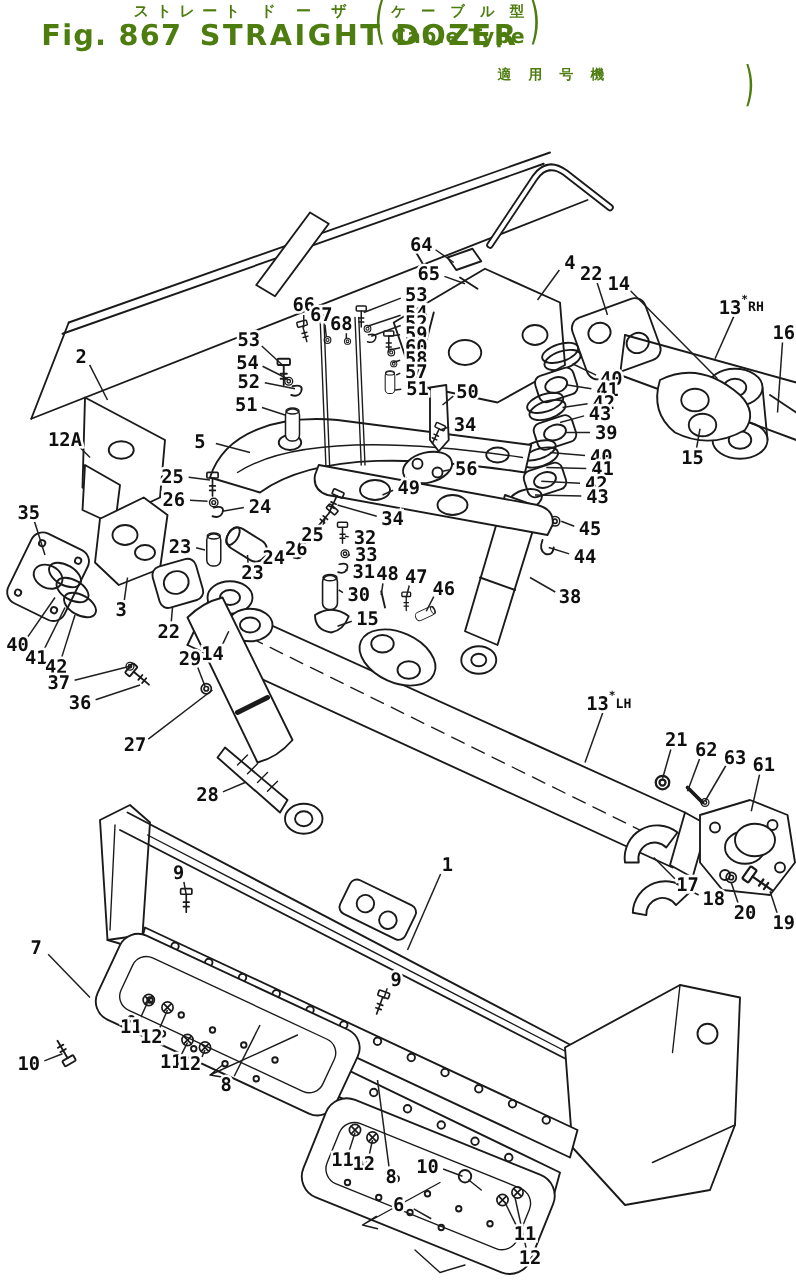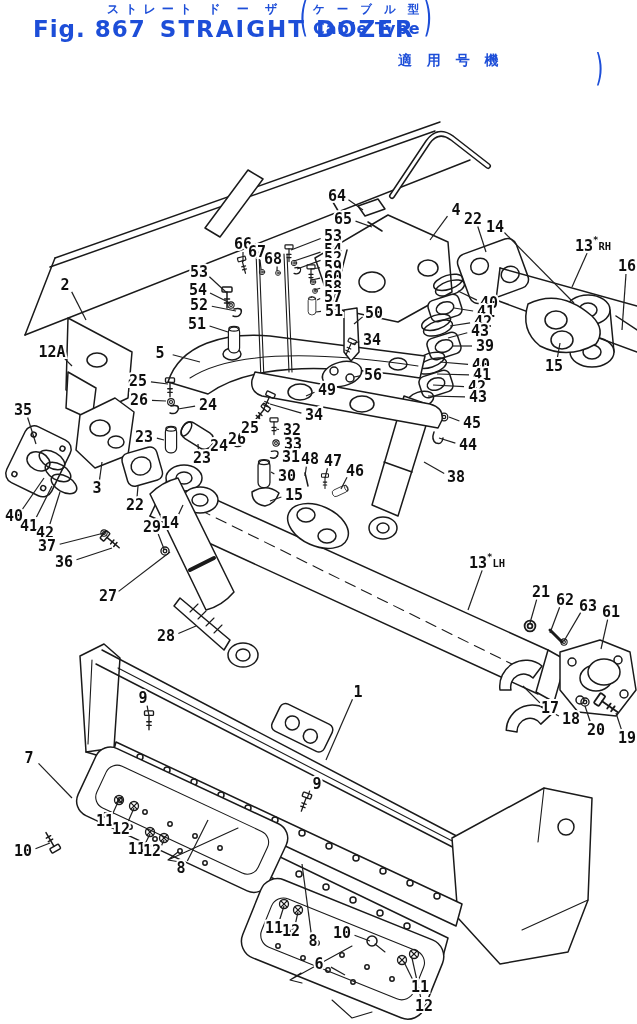--- a/index.html
+++ b/index.html
@@ -1,26 +1,26 @@
 <!DOCTYPE html>
 <html><head>
 <meta charset="utf-8">
 <style>
   html,body{margin:0;padding:0;background:#e8e8e8;}
   .stage{position:relative;width:637px;height:1024px;margin:0 auto;background:#ffffff;
-         font-family:"DejaVu Sans","Liberation Sans",sans-serif;color:#1d4ed8;overflow:hidden;}
+         font-family:"DejaVu Sans","Liberation Sans",sans-serif;color:#4d7c0f;overflow:hidden;}
   .hdr{position:absolute;white-space:nowrap;font-weight:bold;}
   .jp-title{left:107px;top:1px;font-size:12px;letter-spacing:6px;}
   .fig-line{left:33px;top:16px;font-size:23px;letter-spacing:1px;text-align:right;}
   .fig-line .t2{margin-left:14px;letter-spacing:2px;}
   .paren-big{font-weight:normal;font-size:40px;line-height:40px;transform:scaleX(.55);}
   .p1o{left:296px;top:-3px;} .p1c{left:420px;top:-3px;}
   .grp1-jp{left:313px;top:2px;font-size:11.5px;letter-spacing:4px;}
   .grp1-en{left:313px;top:19px;font-size:16px;letter-spacing:1px;}
-  .apply-jp{left:398px;top:52px;font-size:14px;letter-spacing:5px;}
+  .apply-jp{left:398px;top:52px;font-size:11px;letter-spacing:5px;}
   .serial1{left:306px;top:66px;font-size:15.5px;}
   .p2c{left:592px;top:48px;font-size:38px;line-height:38px;}
   .serial3{left:303px;top:86px;font-size:15.5px;}
   .art{position:absolute;left:0;top:0;width:637px;height:1024px;}
   .ln{stroke:#1a1a1a;stroke-width:1.5;fill:none;stroke-linecap:round;stroke-linejoin:round;}
   .wh{fill:#ffffff;}
   .thin{stroke-width:1.1;}
   .leaders line{stroke:#1f1f1f;stroke-width:1.2;}
   .callouts text{font-family:"DejaVu Sans Mono","Liberation Mono",monospace;font-weight:bold;
       font-size:15px;fill:#0f0f0f;text-anchor:middle;dominant-baseline:central;

